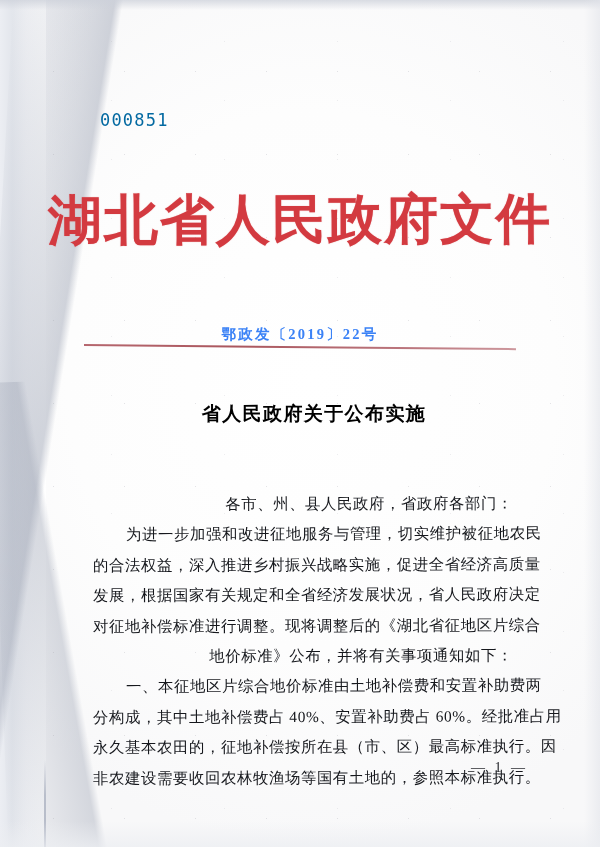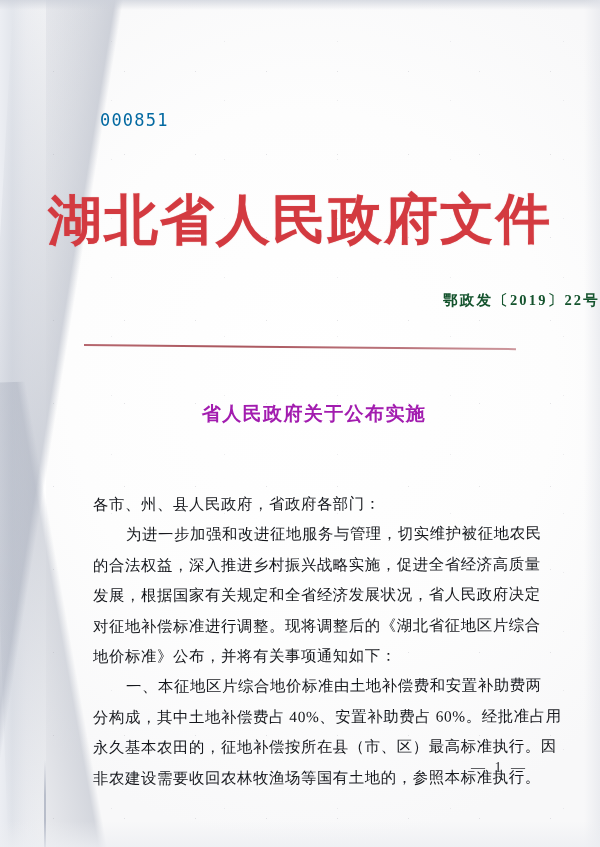--- a/index.html
+++ b/index.html
@@ -114,25 +114,25 @@
     letter-spacing: 2px;
     line-height: 1;
     text-shadow: 0 0 1px rgba(211,58,64,0.5);
     transform: rotate(-0.25deg);
   }
 
   
   .docnum {
     position: absolute;
     left: 0;
-    top: 291px;
-    width: 600px;
-    text-align: right;
+    top: 325px;
+    width: 600px;
+    text-align: center;
     font-size: 14.5px;
-    color: #14532d;
+    color: #3b82f6;
     letter-spacing: 2.2px;
     font-weight: 600;
   }
 
   
   .redrule {
     position: absolute;
     left: 84px;
     top: 344px;
     width: 432px;
@@ -148,31 +148,32 @@
     position: absolute;
     left: 0;
     top: 398px;
     width: 600px;
     text-align: center;
   }
   .title-line {
     font-size: 19px;
     font-weight: 700;
     letter-spacing: 1.4px;
-    color: #a21caf;
+    color: #000000;
     line-height: 31px;
     margin-left: 28px;
   }
 
   
   .body-block {
     position: absolute;
     left: 93px;
     top: 489px;
     width: 420px;
+    text-align: right;
   }
   .body-line {
     font-size: 15.4px;
     line-height: 30.4px;
     letter-spacing: 0.6px;
     color: #16181d;
     white-space: pre;
     transform: rotate(-0.18deg);
   }
   .indent { padding-left: 33px; }

